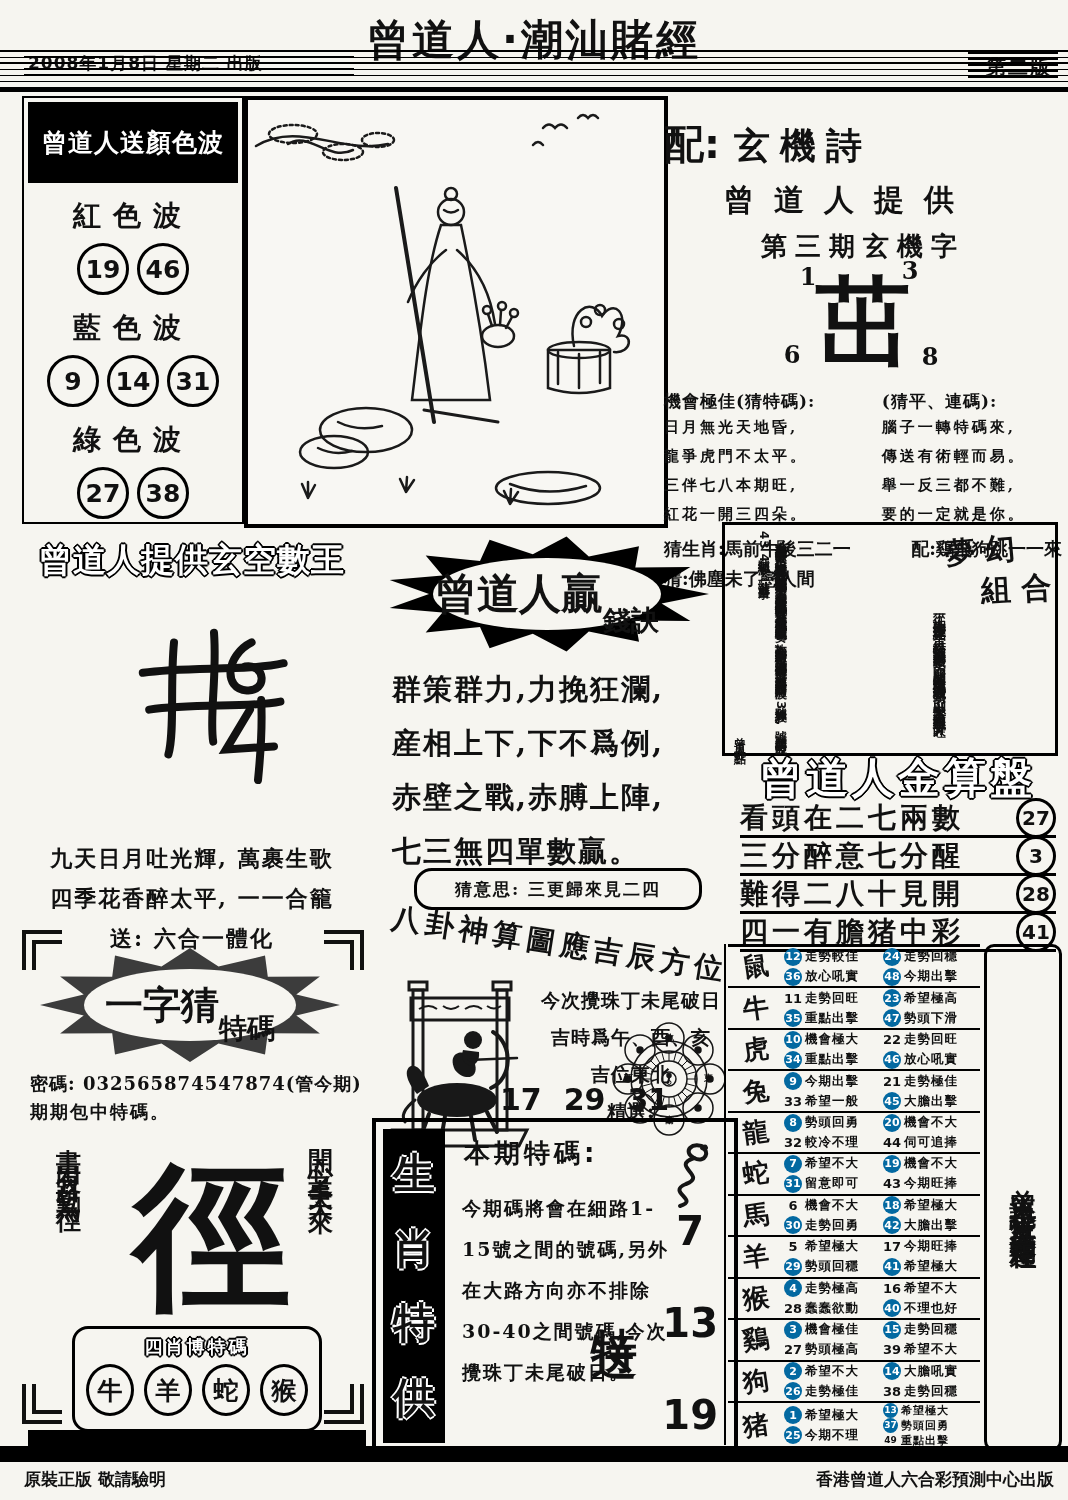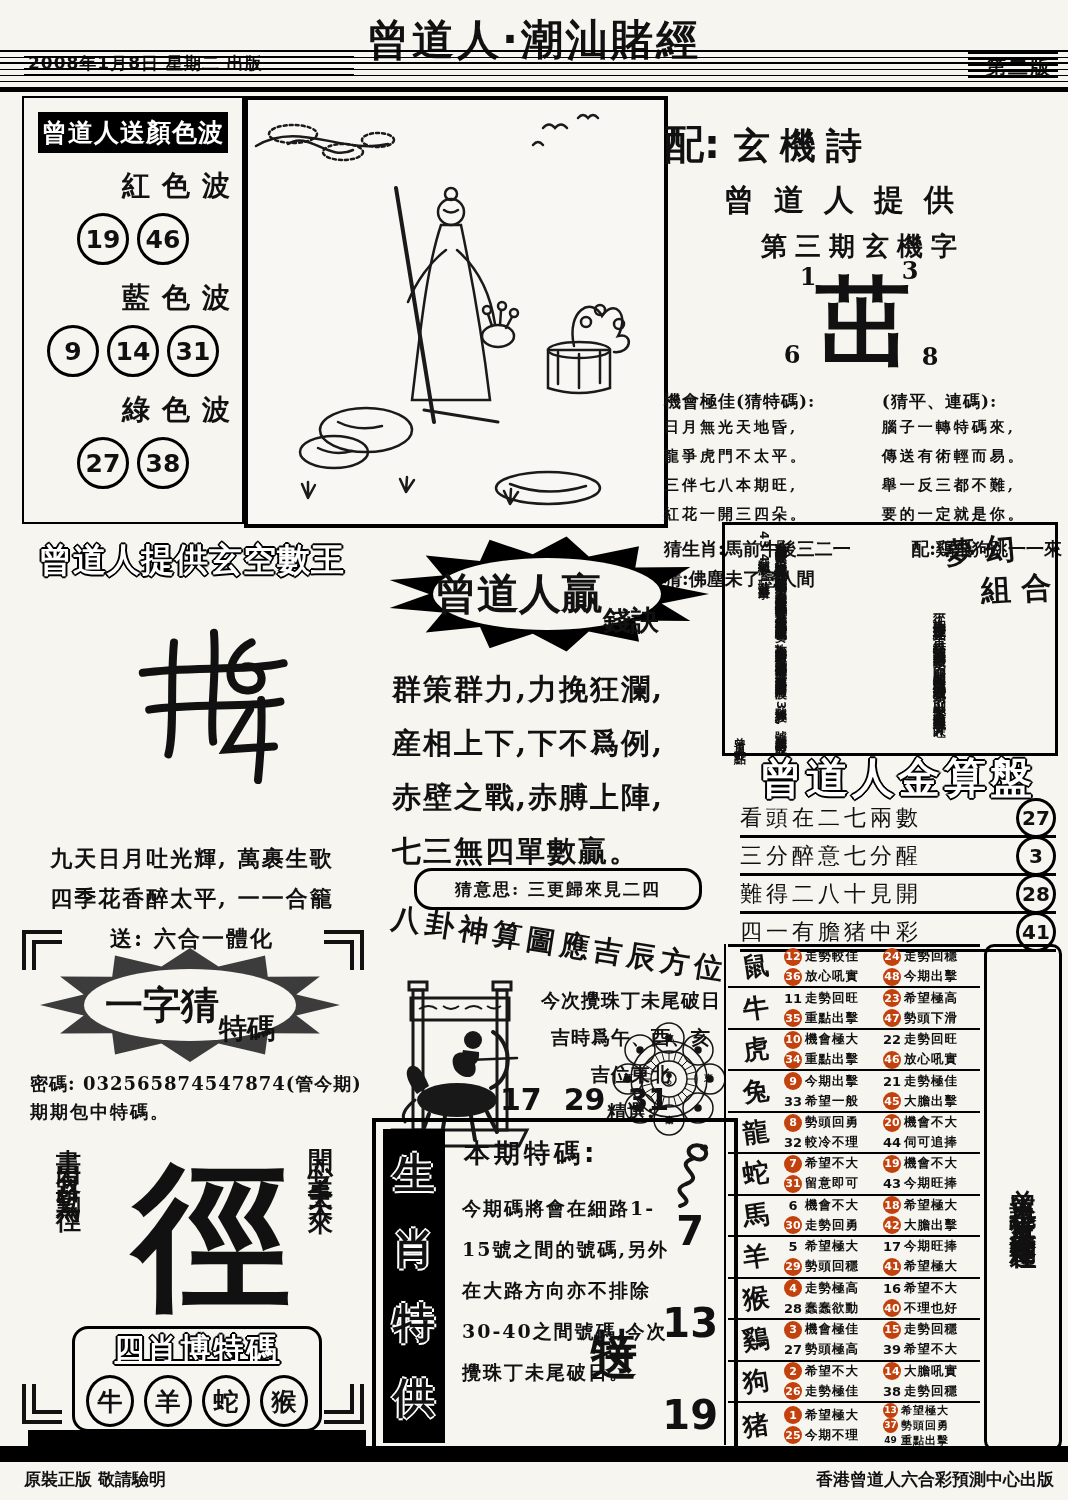--- a/index.html
+++ b/index.html
@@ -8,23 +8,23 @@
   .abs{position:absolute;}
   .serif{font-family:"DejaVu Serif","Liberation Serif",serif;}
   .vert{writing-mode:vertical-rl;}
   .outline{color:#fff;text-shadow:-2px 0 #000,2px 0 #000,0 -2px #000,0 2px #000,-1px -1px #000,1px 1px #000,1px -1px #000,-1px 1px #000;}
   .hollow-on-black{color:#111;text-shadow:-2px 0 #fff,2px 0 #fff,0 -2px #fff,0 2px #fff;}
   .rule{position:absolute;left:0;right:0;background:#000;}
   .stripes{position:absolute;background:repeating-linear-gradient(180deg,#000 0 2px,transparent 2px 6px);pointer-events:none;}
   .circle{display:inline-flex;align-items:center;justify-content:center;border:3px solid #000;border-radius:50%;font-weight:bold;background:#f6f5f0;}
   
   #wave-box{left:22px;top:96px;width:218px;height:424px;border:2px solid #000;}
-  .wave-head{margin:14px;background:#000;color:#fff;font-weight:900;font-size:25px;text-align:center;padding:4px 0;letter-spacing:1px;}
+  .wave-head{margin:4px;background:#000;color:#fff;font-weight:900;font-size:25px;text-align:center;padding:24px 0;letter-spacing:1px;}
   .wave-group{text-align:center;margin-top:14px;}
-  .wave-label{font-size:28px;font-weight:900;letter-spacing:12px;font-family:"DejaVu Serif","Liberation Serif",serif;text-align:right;}
+  .wave-label{font-size:28px;font-weight:900;letter-spacing:12px;font-family:"DejaVu Serif","Liberation Serif",serif;}
   .wave-nums{margin-top:8px;display:flex;justify-content:center;gap:8px;}
   .wave-nums .circle{width:46px;height:46px;font-size:25px;}
   
   #illus-box{left:244px;top:96px;width:416px;height:424px;border:4px solid #000;background:#f8f7f3;}
   
   #mystic{left:664px;top:94px;width:398px;height:430px;}
   .m-row1{font-size:40px;font-weight:900;margin-top:23px;}
   .m-row1 .brush{font-size:36px;letter-spacing:10px;}
   .m-provider{font-size:30px;font-weight:900;letter-spacing:20px;margin:8px 0 0 60px;}
   .m-issue{font-size:26px;font-weight:900;letter-spacing:8px;text-align:center;margin-top:8px;font-family:"DejaVu Serif","Liberation Serif",serif;}
@@ -51,52 +51,52 @@
   #oc-burst{left:38px;top:946px;width:304px;height:118px;}
   #oc-burst .txt{position:absolute;inset:0;display:flex;align-items:center;justify-content:center;}
   #oc-burst .b{font-size:38px;font-weight:900;}
   #oc-burst .s{font-size:28px;font-weight:900;align-self:flex-end;margin-bottom:16px;}
   #oc-code{left:30px;top:1072px;font-size:18px;font-weight:900;letter-spacing:1px;}
   #oc-note{left:30px;top:1100px;font-size:18px;font-weight:900;letter-spacing:2px;}
   .couplet{font-size:25px;font-weight:700;letter-spacing:10px;}
   #big-char{left:122px;top:1146px;width:180px;font-size:158px;font-weight:900;line-height:180px;text-align:center;}
   
   #fz-box{left:72px;top:1326px;width:244px;height:100px;border:3px solid #000;border-radius:16px;text-align:center;}
-  #fz-box .t{font-size:30px;font-weight:900;letter-spacing:3px;text-decoration:underline;}
+  #fz-box .t{font-size:18px;font-weight:900;letter-spacing:3px;margin-top:6px;}
   #fz-anims{display:flex;justify-content:center;gap:10px;margin-top:5px;}
   #fz-anims .circle{width:42px;height:46px;font-size:25px;font-weight:900;font-family:"DejaVu Serif","Liberation Serif",serif;}
   
   #bg-title{left:392px;top:898px;width:350px;font-size:29px;font-weight:900;letter-spacing:5px;transform:rotate(9deg);transform-origin:left center;}
   #bg-lines{left:536px;top:982px;width:190px;text-align:center;font-size:19px;font-weight:900;line-height:37px;letter-spacing:1px;}
   #bg-picks{left:500px;top:1082px;width:120px;display:flex;gap:22px;font-size:30px;font-weight:900;}
   #compass{left:612px;top:1022px;}
   
   #dream{left:722px;top:522px;width:330px;height:228px;border:3px solid #000;}
   #dream .t1{position:absolute;top:6px;right:40px;font-size:30px;font-weight:900;transform:rotate(-5deg);}
   #dream .t2{position:absolute;top:44px;right:4px;font-size:30px;font-weight:900;transform:rotate(-3deg);}
   .dream-colR{position:absolute;top:78px;right:6px;width:120px;height:142px;}
   .dream-colR .vert{height:100%;font-size:13px;line-height:20px;font-weight:700;letter-spacing:2px;}
   .dream-colL{position:absolute;top:6px;left:30px;width:172px;height:210px;}
   .dream-colL .vert{height:100%;font-size:12px;line-height:17px;font-weight:700;letter-spacing:1px;}
   #dream .sig{position:absolute;left:6px;bottom:6px;font-size:12px;font-weight:700;letter-spacing:4px;}
   
   #ab-title{left:736px;top:750px;width:324px;font-size:42px;font-weight:900;letter-spacing:4px;text-align:center;}
   #ab-rows{left:740px;top:800px;width:316px;}
   .ab-row{display:flex;justify-content:space-between;align-items:center;height:35px;border-bottom:3px solid #000;}
-  .ab-text{font-size:22px;font-weight:400;letter-spacing:4px;font-family:"DejaVu Serif","Liberation Serif",serif;text-align:center;}
+  .ab-text{font-size:28px;font-weight:700;letter-spacing:4px;font-family:"DejaVu Serif","Liberation Serif",serif;text-align:center;}
   .ab-row .circle{width:34px;height:34px;font-size:20px;}
   
   #ztable{left:728px;top:944px;width:252px;height:501px;border-top:3px solid #000;display:flex;flex-direction:column;}
   .z-row{flex:1;display:grid;grid-template-columns:56px 99px 97px;align-items:center;border-top:2px solid #000;}
   .z-row:first-child{border-top:none;}
   .z-animal{font-size:26px;font-weight:900;font-family:"DejaVu Serif","Liberation Serif",serif;transform:rotate(-8deg);text-align:center;}
   .z-col{display:flex;flex-direction:column;justify-content:center;gap:2px;}
   .z-ent{display:flex;align-items:center;gap:3px;}
   .z-num{flex:none;width:18px;height:18px;border-radius:50%;display:flex;align-items:center;justify-content:center;font-size:11px;font-weight:900;}
-  .z-num.f{background:#c2410c;color:#fff;}
+  .z-num.f{background:#0369a1;color:#fff;}
   .z-num.p{font-size:13px;}
   .z-txt{font-size:12.5px;font-weight:900;letter-spacing:1px;white-space:nowrap;}
   .z-col.tight{gap:0;}
   .z-col.tight .z-txt{font-size:11px;}
   .z-col.tight .z-num{width:15px;height:15px;font-size:9px;}
   
   #rstrip{left:984px;top:944px;width:72px;height:501px;border:3px solid #000;border-radius:10px;display:flex;align-items:center;justify-content:center;}
   #rstrip .vert{font-size:27px;font-weight:900;letter-spacing:4px;}
   
   #sp-box{left:372px;top:1118px;width:358px;height:328px;border:4px solid #000;}

